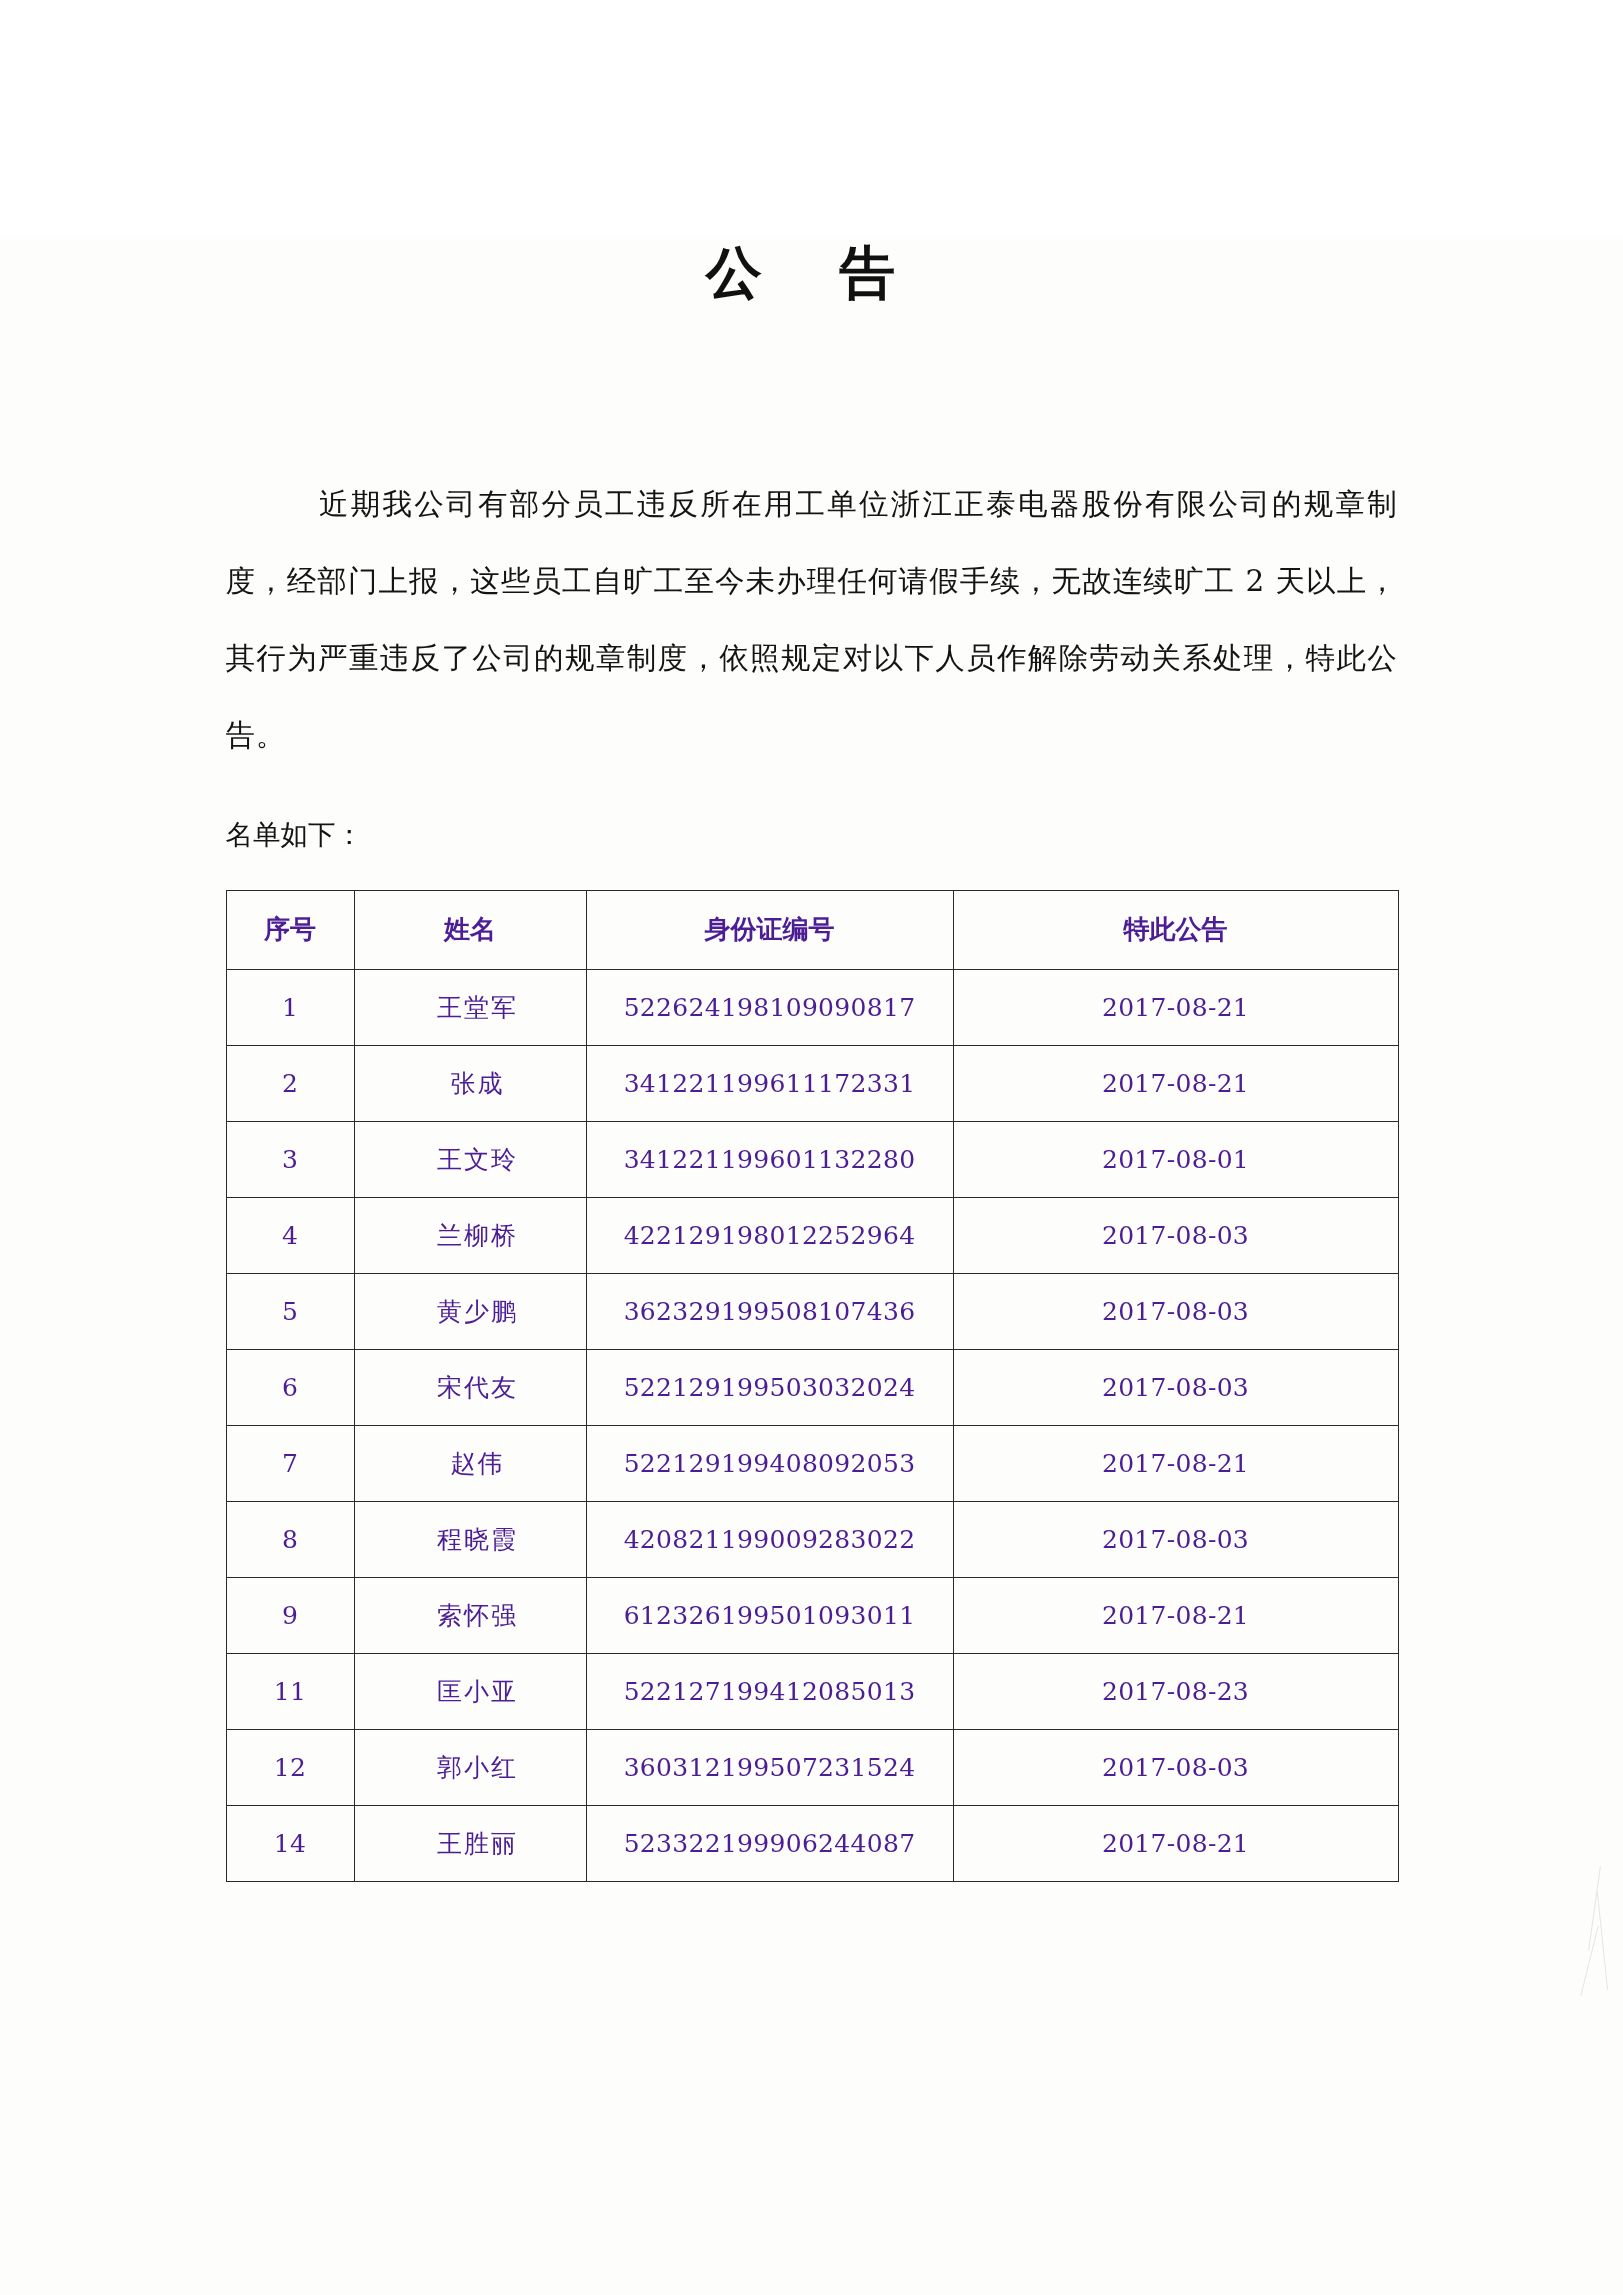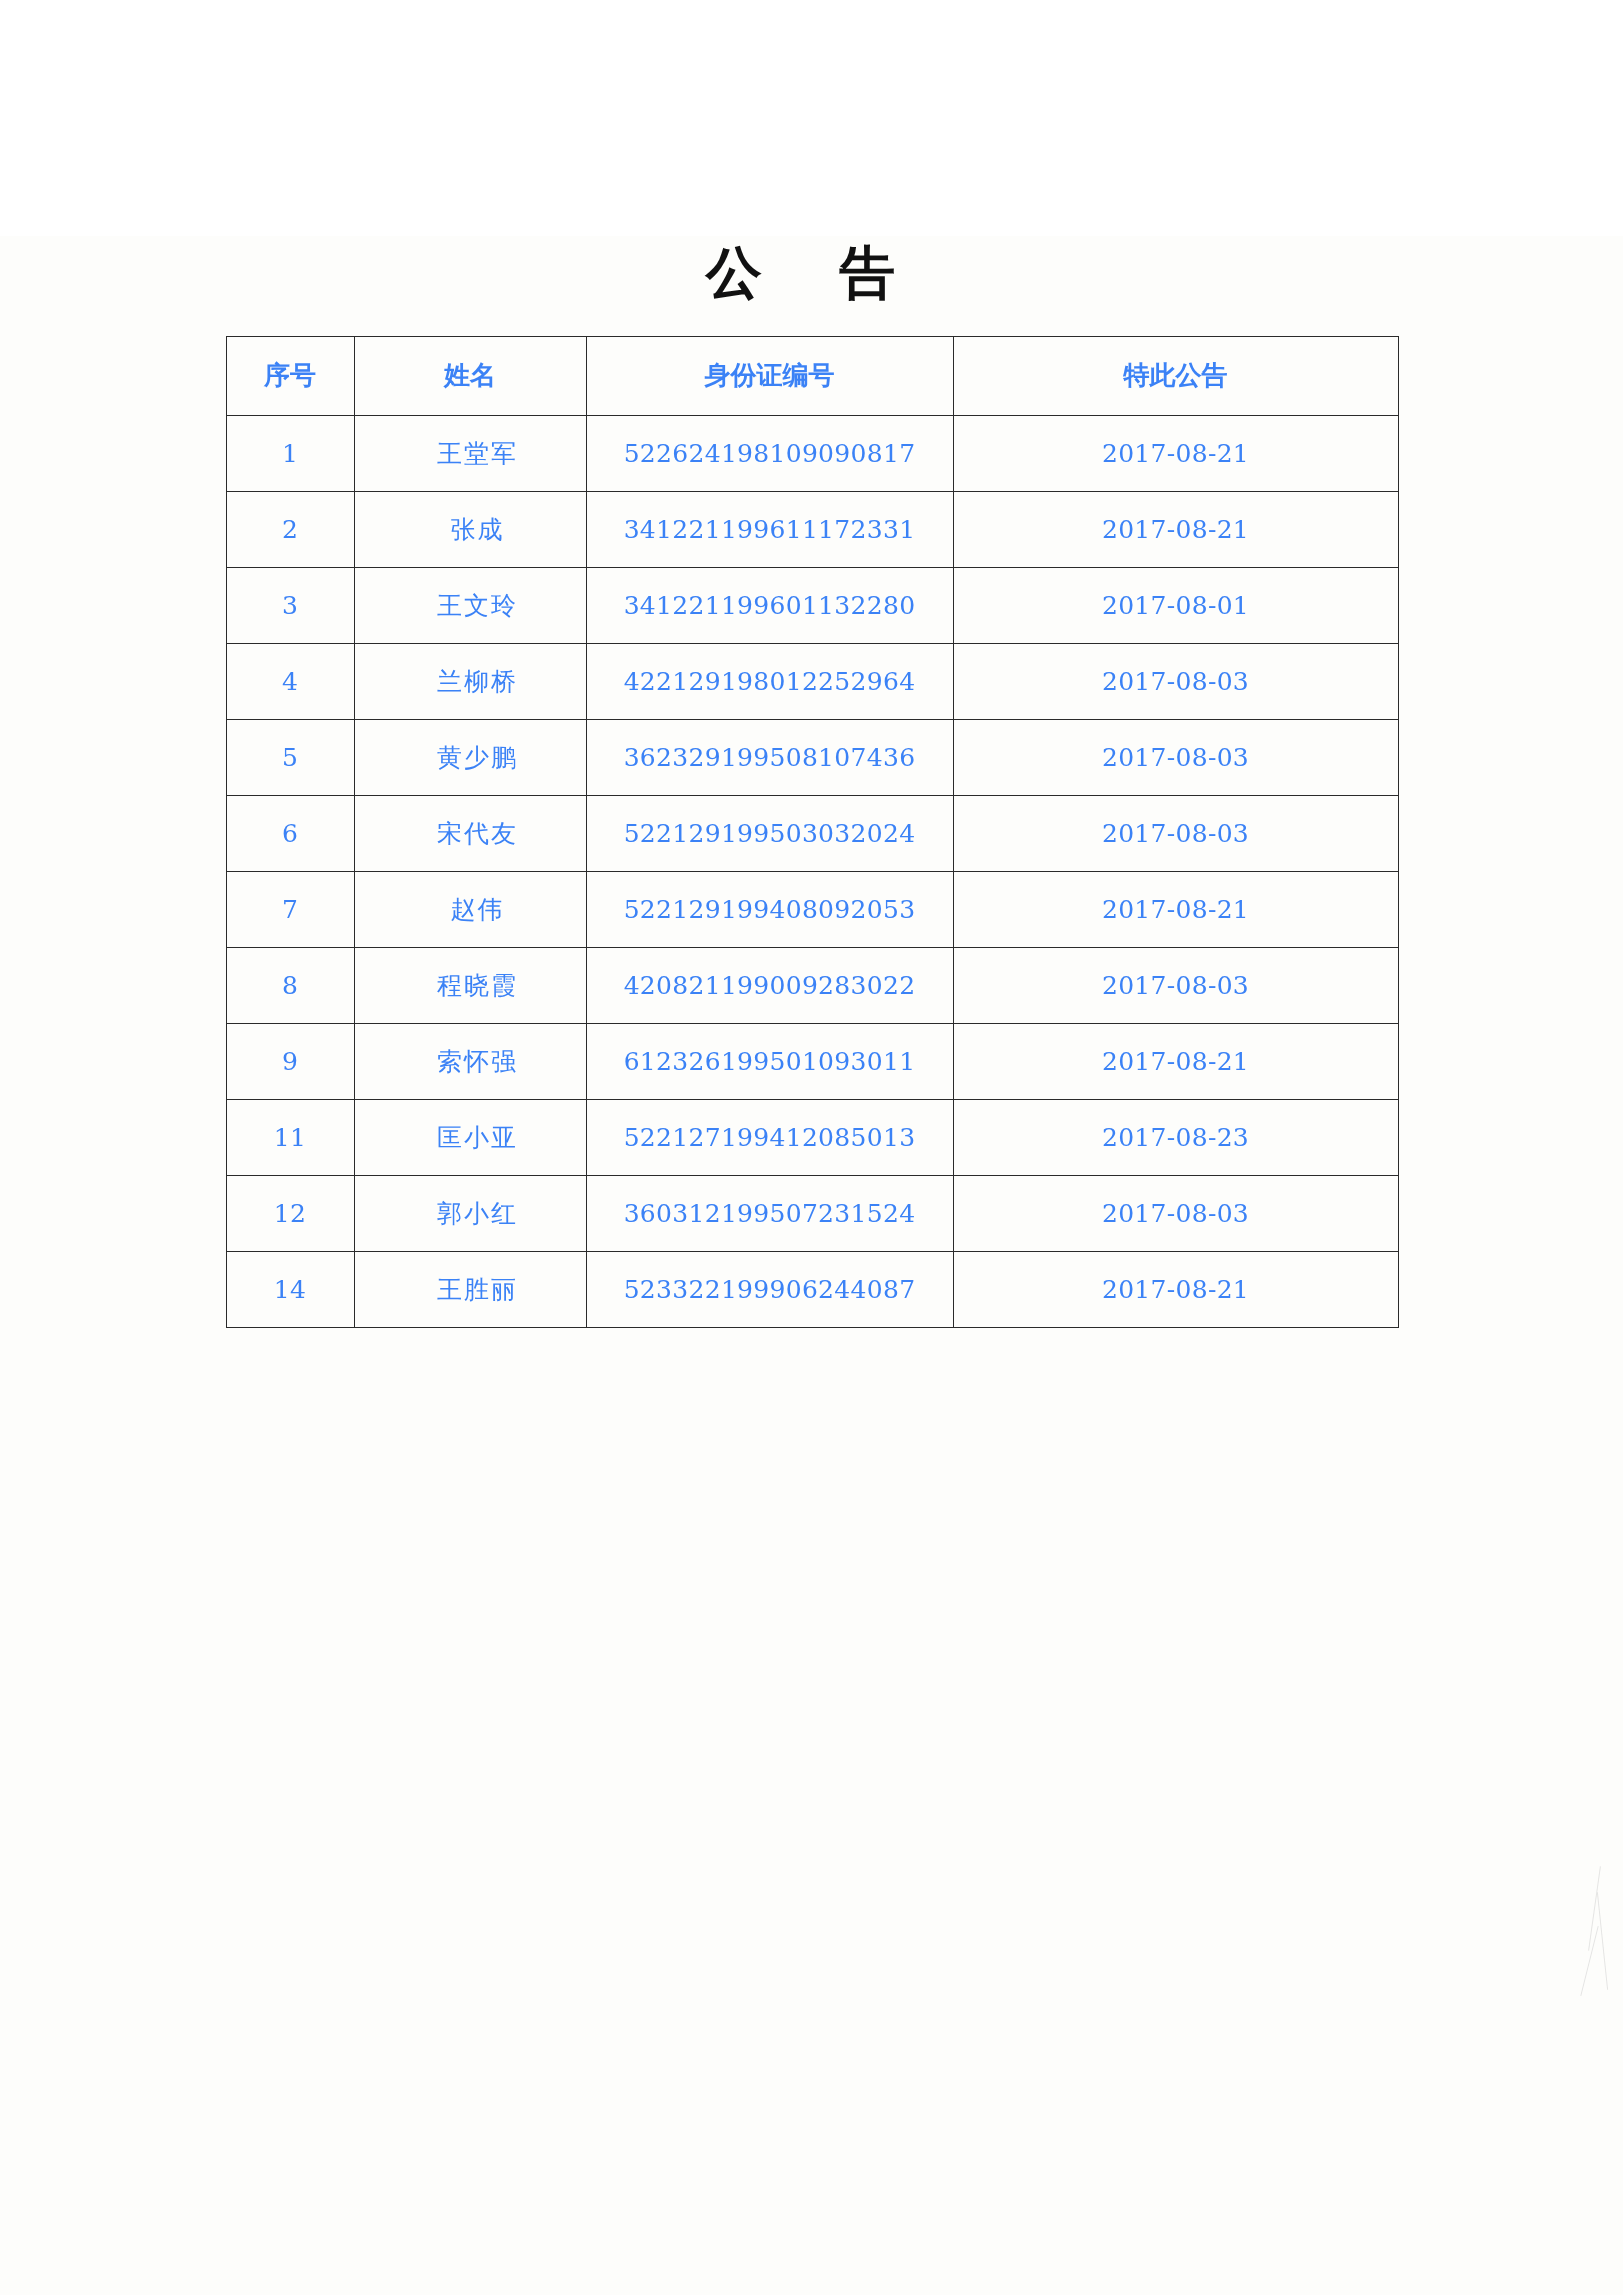--- a/index.html
+++ b/index.html
@@ -64,21 +64,21 @@
     border-collapse: collapse;
     width: 1172px;
     table-layout: fixed;
   }
   table.roster th, table.roster td {
     border: 1.3px solid #2a2a2a;
     text-align: center;
     vertical-align: middle;
     font-size: 25px;
     height: 73px;
-    color: #3b82f6;
+    color: #4c1d95;
     font-family: "DejaVu Serif", "Liberation Serif", serif;
   }
   table.roster th {
     font-weight: bold;
     font-size: 26px;
     height: 76px;
   }
   table.roster col.c-index { width: 128px; }
   table.roster col.c-name { width: 232px; }
   table.roster col.c-id { width: 367px; }
@@ -109,20 +109,24 @@
   .artifact .a2 { left: 14.4px; top: 26px; width: 1.3px; height: 98px; transform: rotate(-6deg); }
   .artifact .a3 { left: 1.3px; top: 59px; width: 1.3px; height: 72px; transform: rotate(14deg); }
 </style>
 </head>
 <body>
 
 <div class="page">
 
   <h1 class="doc-title">公 告</h1>
 
+  <div class="body-block">
+    <p class="para"><span class="indent"></span><span>近期我公司有部分员工违反所在用工单位浙江正泰电器股份有限公司的规章制度，经部门上报，这些员工自旷工至今未办理任何请假手续，无故连续旷工 2 天以上，其行为严重违反了公司的规章制度，依照规定对以下人员作解除劳动关系处理，特此公告。</span></p>
+    <div class="list-label">名单如下：</div>
+  </div>
 
   <div class="table-wrap">
     <table class="roster">
       <colgroup>
         <col class="c-index">
         <col class="c-name">
         <col class="c-id">
         <col class="c-date">
       </colgroup>
       <thead>

